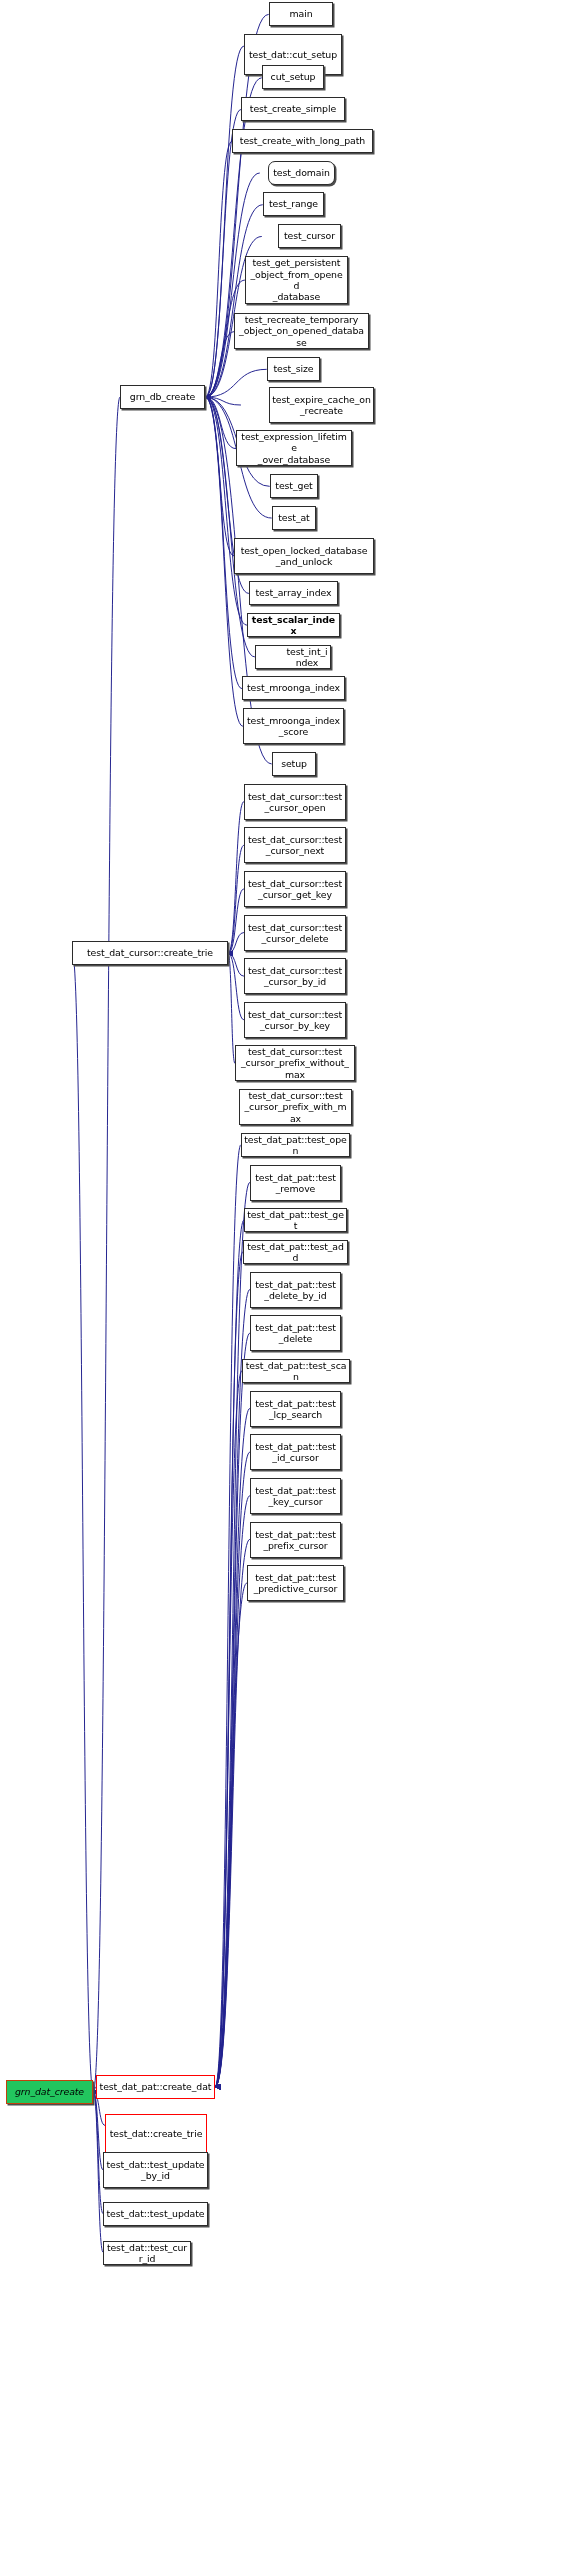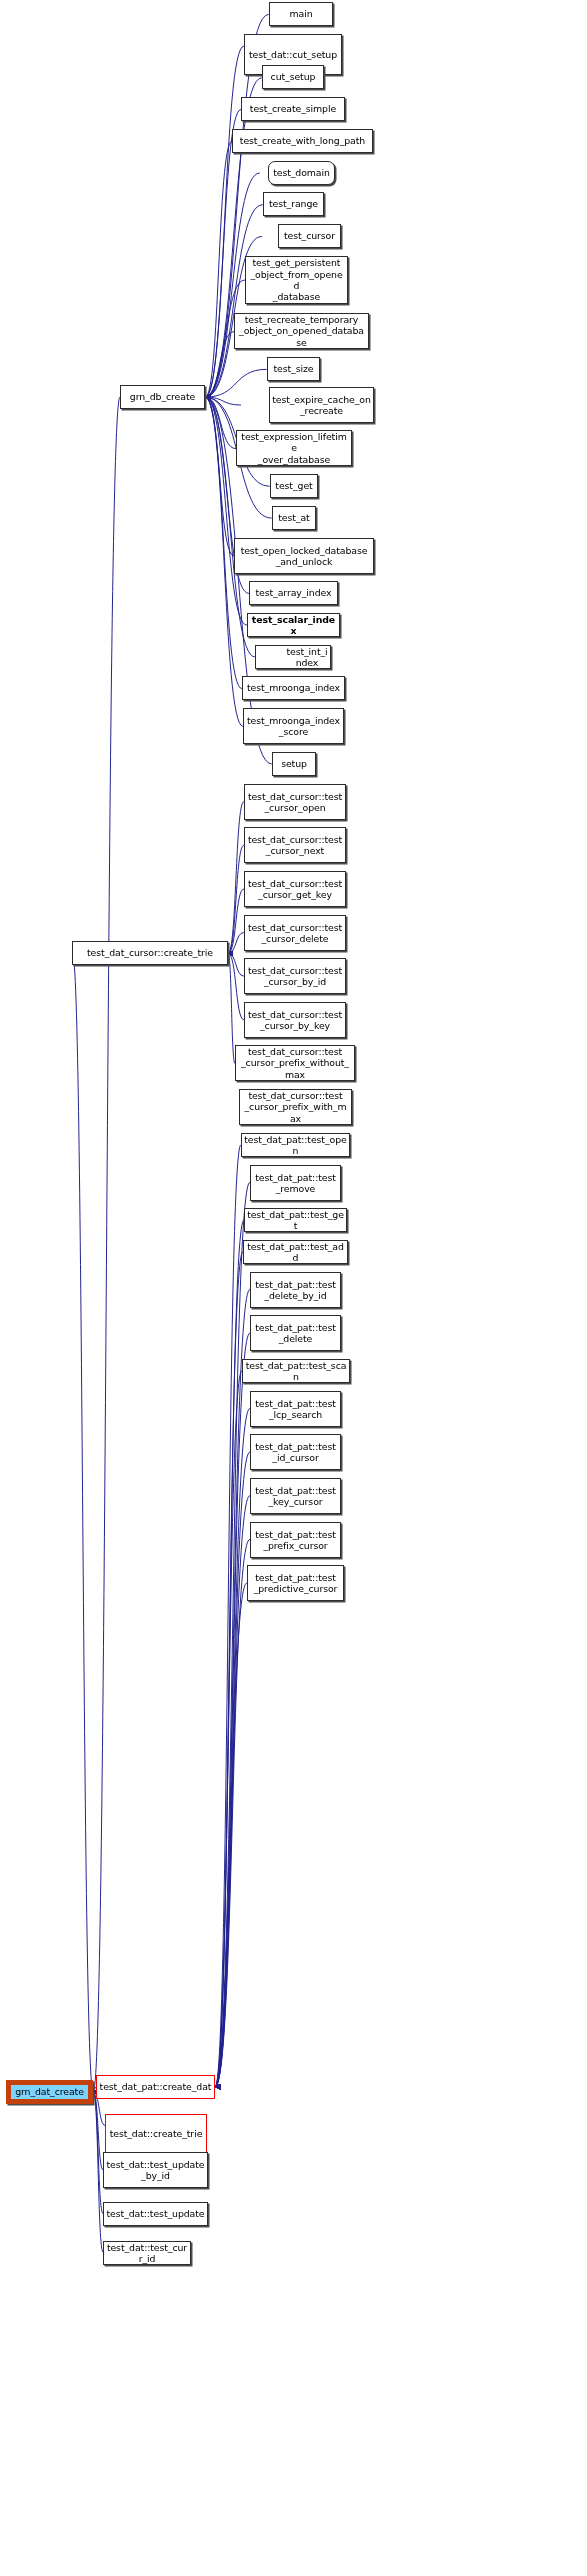--- a/index.html
+++ b/index.html
@@ -19,21 +19,21 @@
     display:flex;
     align-items:center;
     justify-content:center;
     text-align:center;
     white-space:pre-line;
     box-shadow:1.5px 1.5px 0 0 #4d4d4d;
     padding:0 2px;
     word-break:break-word;
   }
   .node.red{border:1px solid #ff0000;box-shadow:none;}
-  .node.current{background:#7dd3fc;border:5px solid #c2410c;box-shadow:1.5px 1.5px 0 0 #4d4d4d;}
+  .node.current{background:#22c55e;border:1px solid #c2410c;box-shadow:1.5px 1.5px 0 0 #4d4d4d;font-style:italic;}
   .node .lbl{display:block;width:100%;}
 </style>
 </head>
 <body>
 
 <div id="graph">
   <svg id="edges" viewBox="0 0 592 2597">
       <defs>
         <marker id="arrow" viewBox="0 0 10 10" refX="9" refY="5" markerWidth="6" markerHeight="6" orient="auto">
           <path d="M0,0 L10,5 L0,10 z" fill="#22228f"></path>

